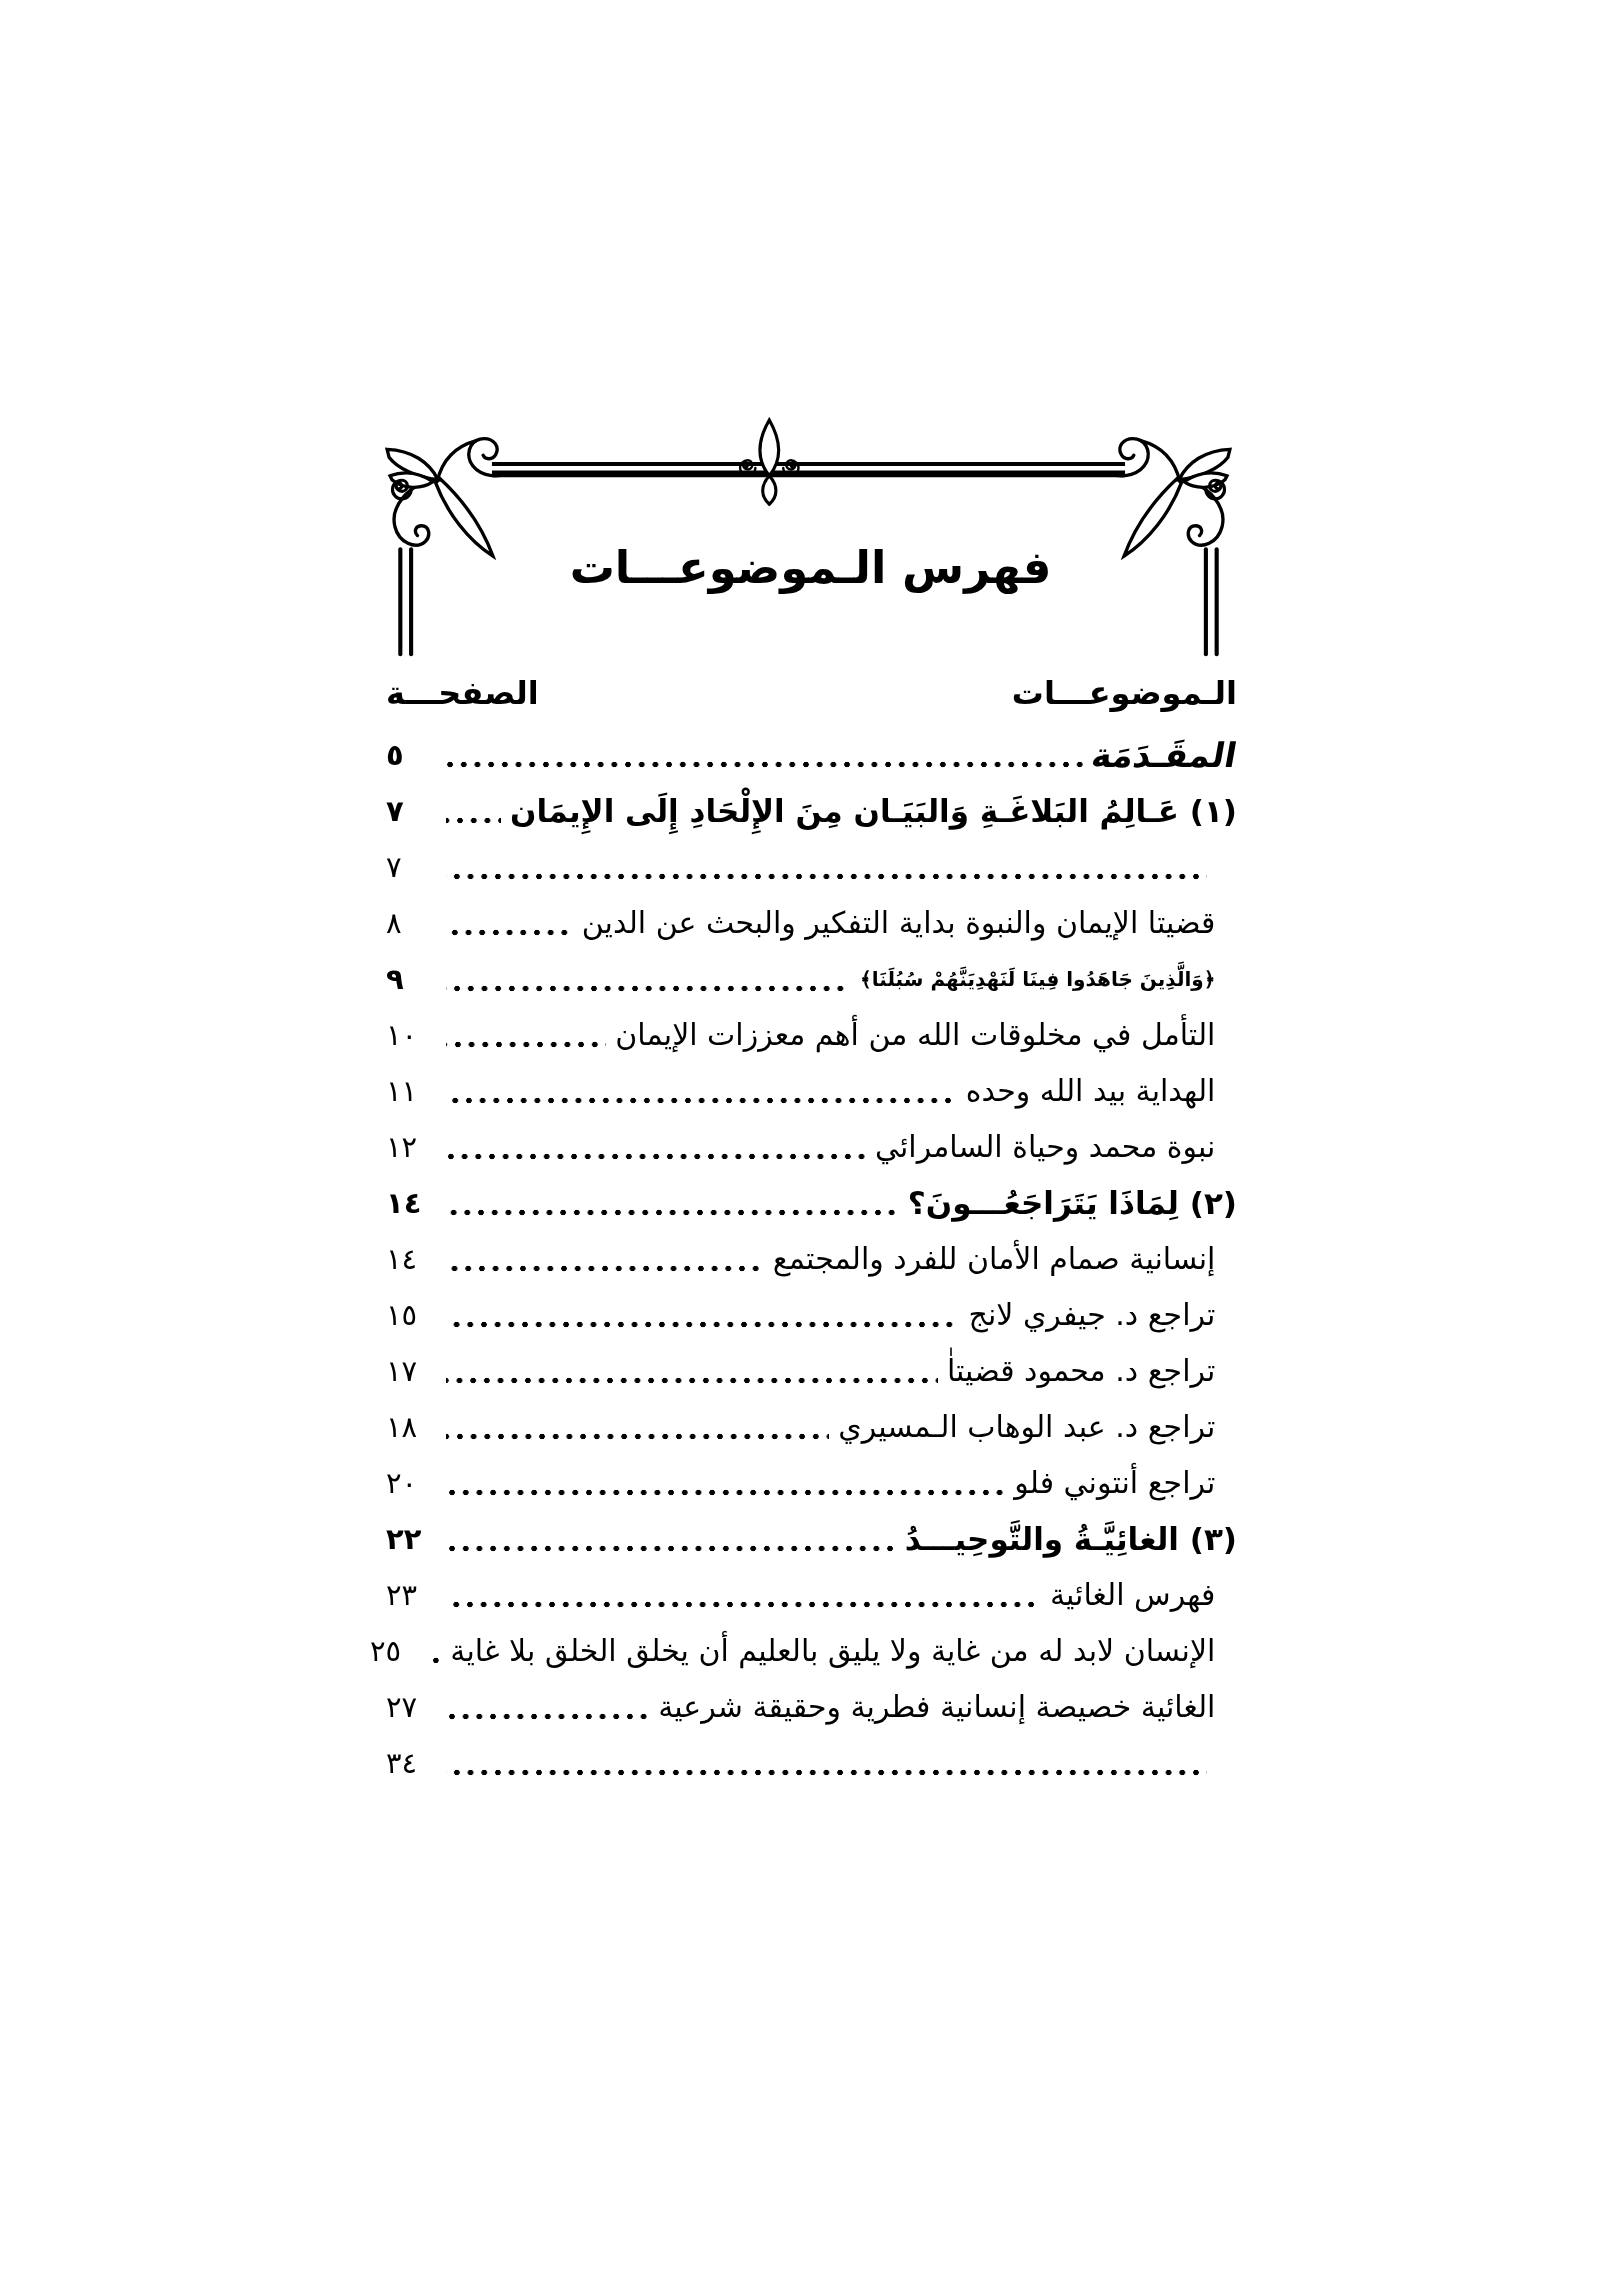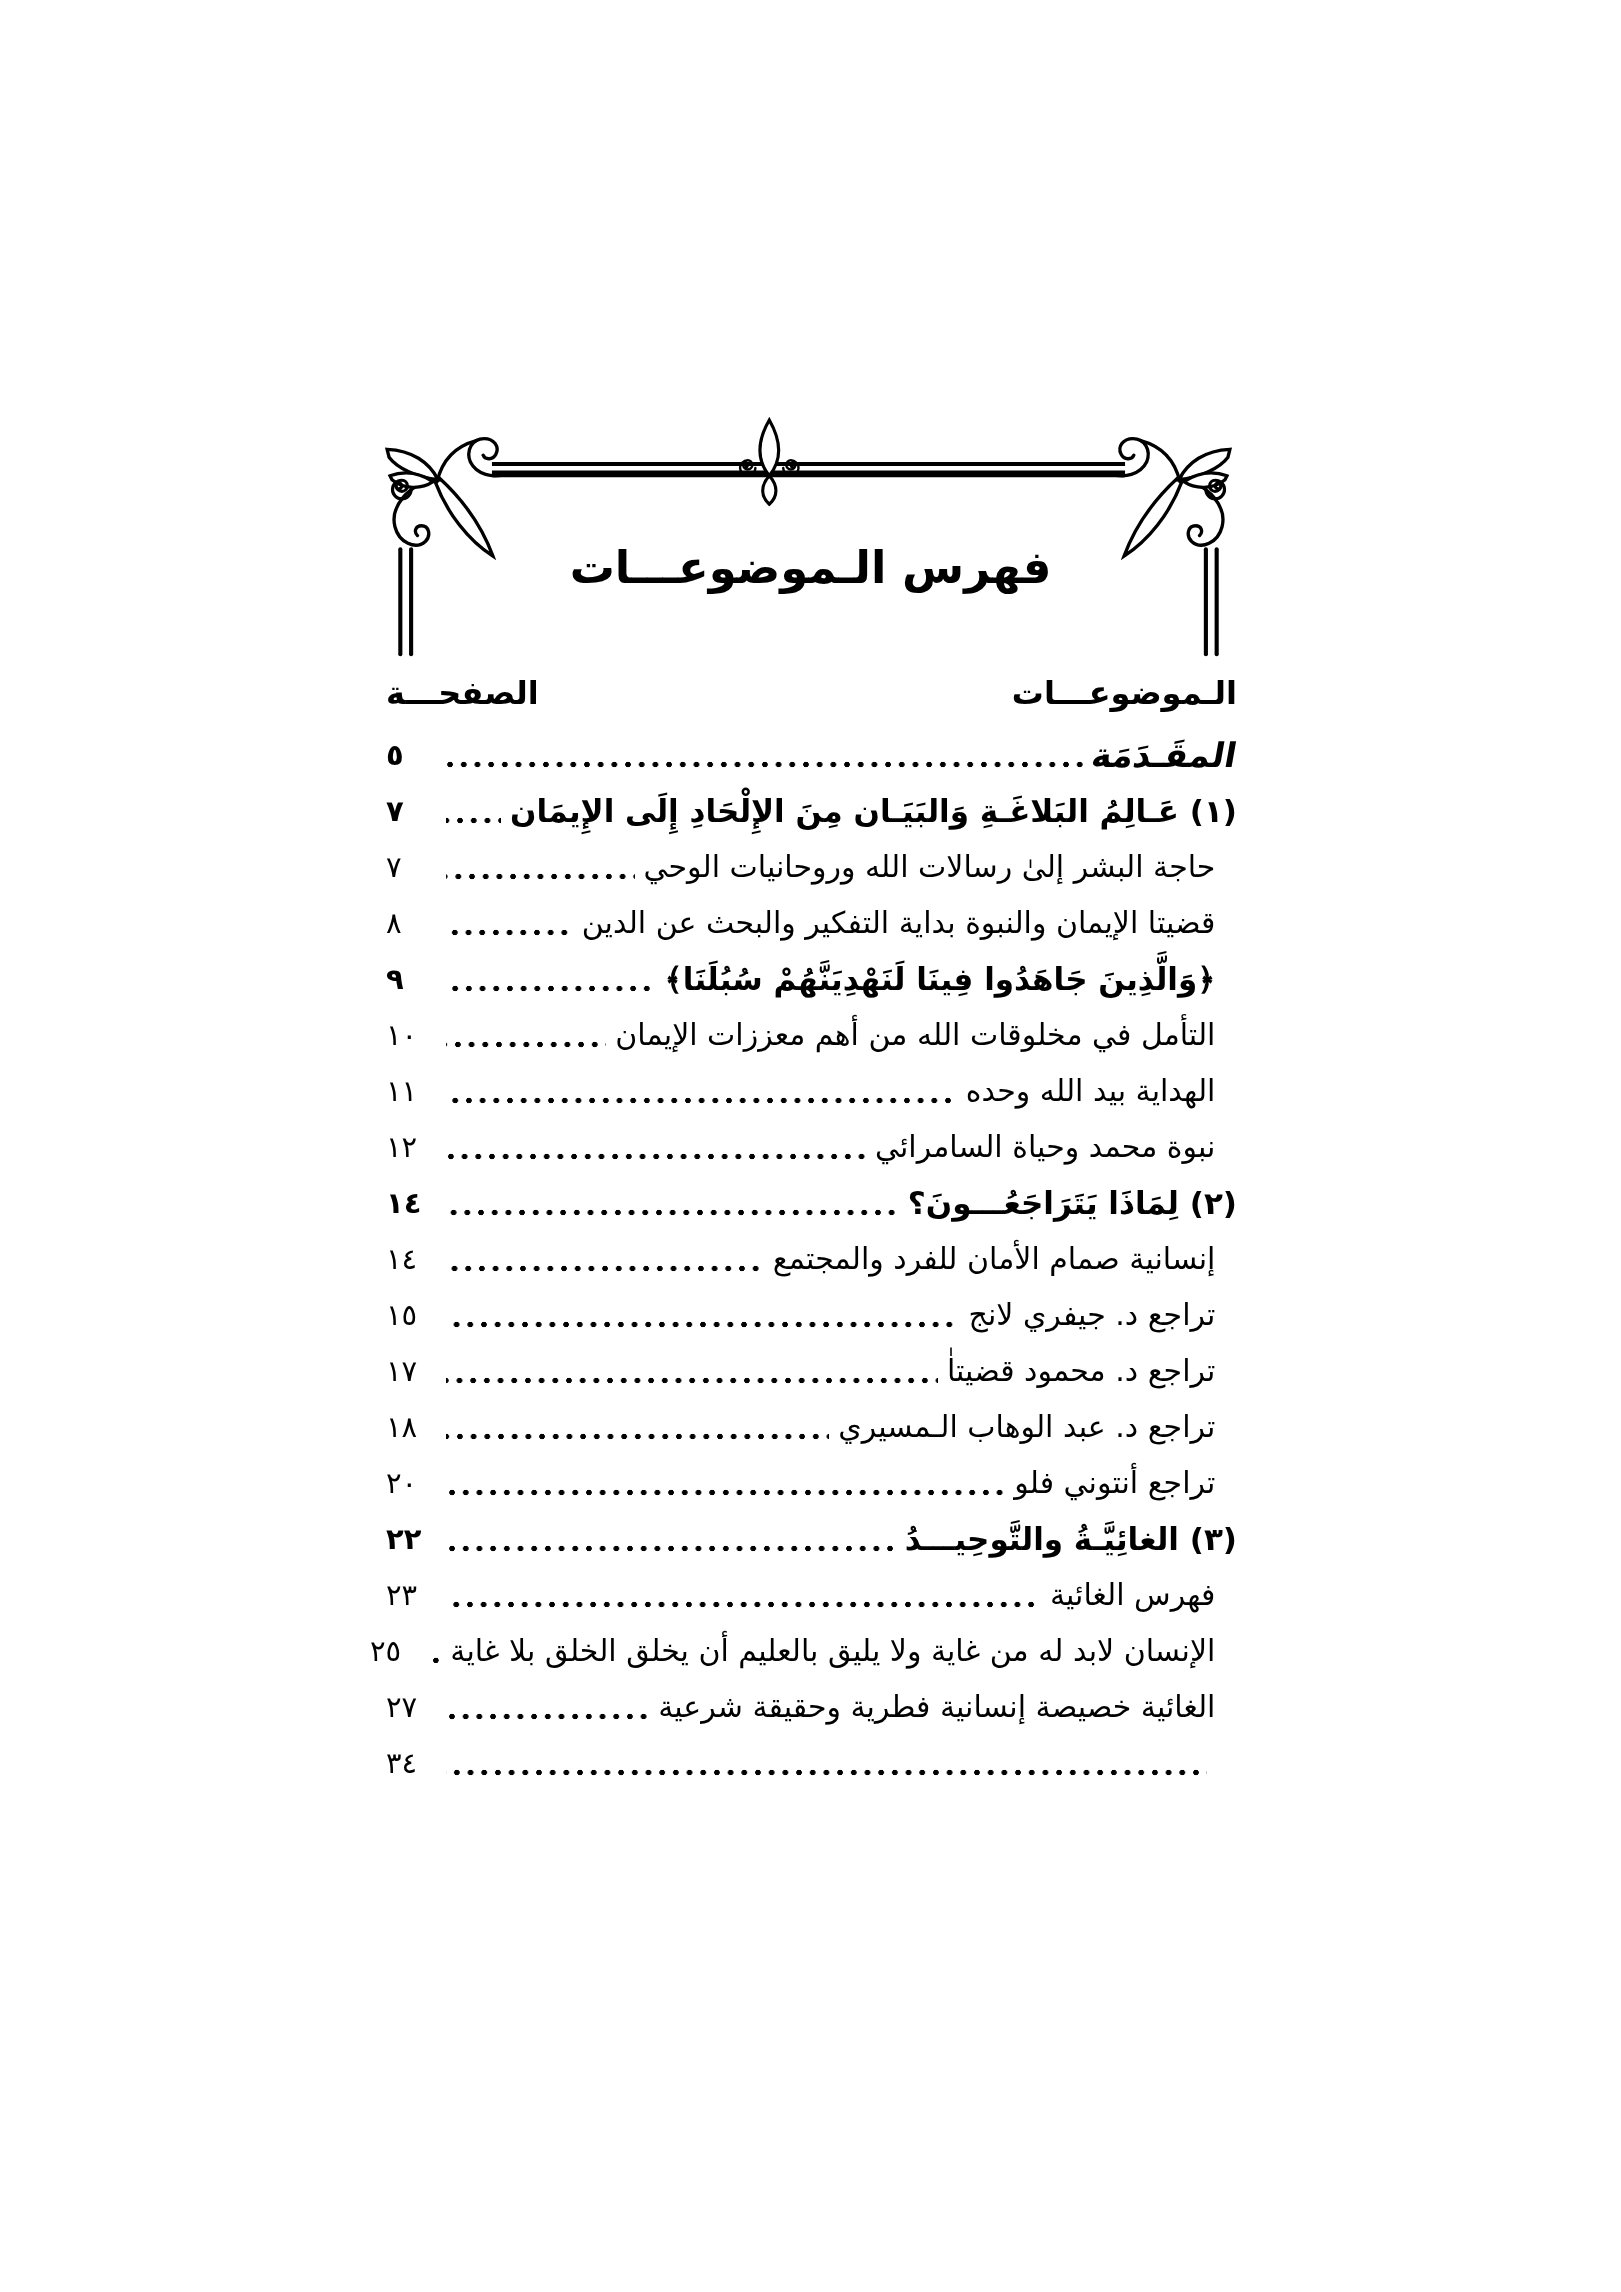--- a/index.html
+++ b/index.html
@@ -53,21 +53,21 @@
   .toc-row .t { white-space: nowrap; }
   .toc-row.chapter { font-weight: bold; }
   .toc-row.chapter .t { font-size: 31px; }
   .toc-row.intro { font-weight: bold; }
   .toc-row.intro .t {
     font-size: 34px;
     display: inline-block;
     transform: skewX(-10deg);
   }
   .toc-row.quran { font-weight: bold; }
-  .toc-row.quran .t { font-size: 31px; }
+  .toc-row.quran .t { font-size: 20px; }
   .toc-row.sub   { padding-right: 21.6px; }
   .toc-row.quran { padding-right: 21.6px; }
   .dots {
     flex: 1 1 auto;
     min-width: 11.8px;
     height: 8.8px;
     margin: 0 8.8px;
     position: relative;
     top: 9.8px;
     background-image: radial-gradient(circle, #000 2.5px, rgba(0,0,0,0) 3px);
@@ -138,21 +138,20 @@
     <span class="t">المقَـدَمَة</span>
     <span class="dots"></span>
     <span class="p">٥</span>
   </div>
       <div class="toc-row chapter">
     <span class="t">(١) عَـالِمُ البَلاغَـةِ وَالبَيَـان مِنَ الإِلْحَادِ إِلَى الإِيمَان</span>
     <span class="dots"></span>
     <span class="p">٧</span>
   </div>
       <div class="toc-row sub">
-    <span class="t">حاجة البشر إلىٰ رسالات الله وروحانيات الوحي</span>
     <span class="dots"></span>
     <span class="p">٧</span>
   </div>
       <div class="toc-row sub">
     <span class="t">قضيتا الإيمان والنبوة بداية التفكير والبحث عن الدين</span>
     <span class="dots"></span>
     <span class="p">٨</span>
   </div>
       <div class="toc-row quran">
     <span class="t">﴿وَالَّذِينَ جَاهَدُوا فِينَا لَنَهْدِيَنَّهُمْ سُبُلَنَا﴾</span>

